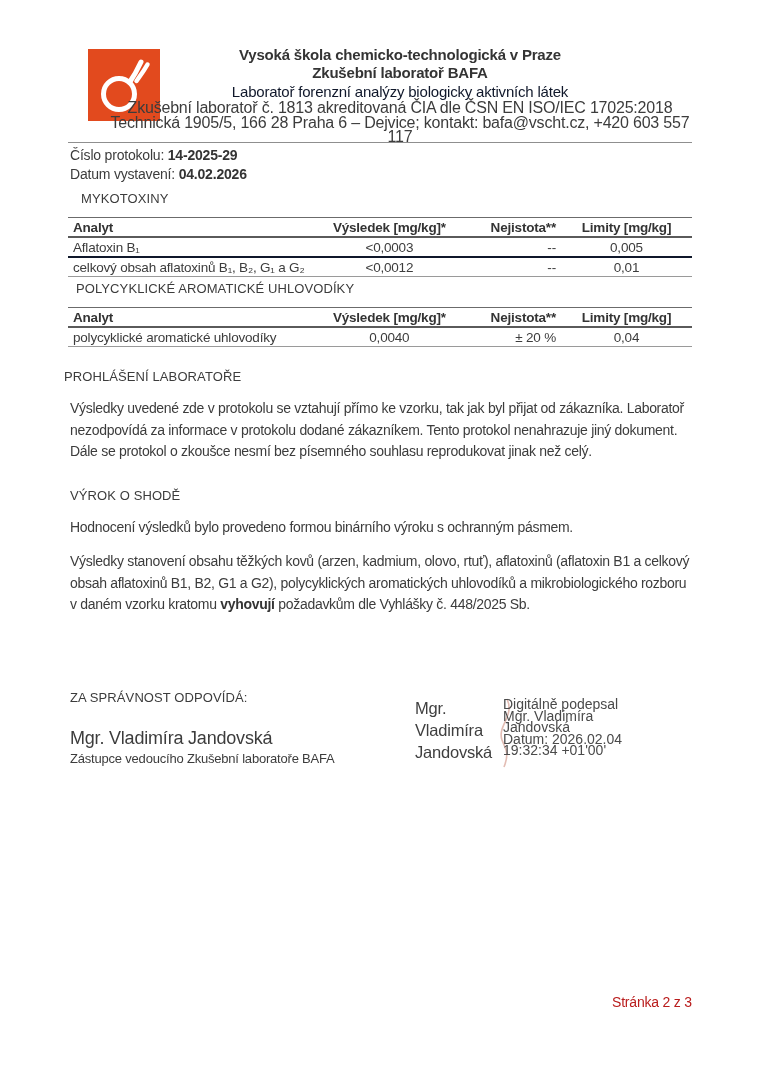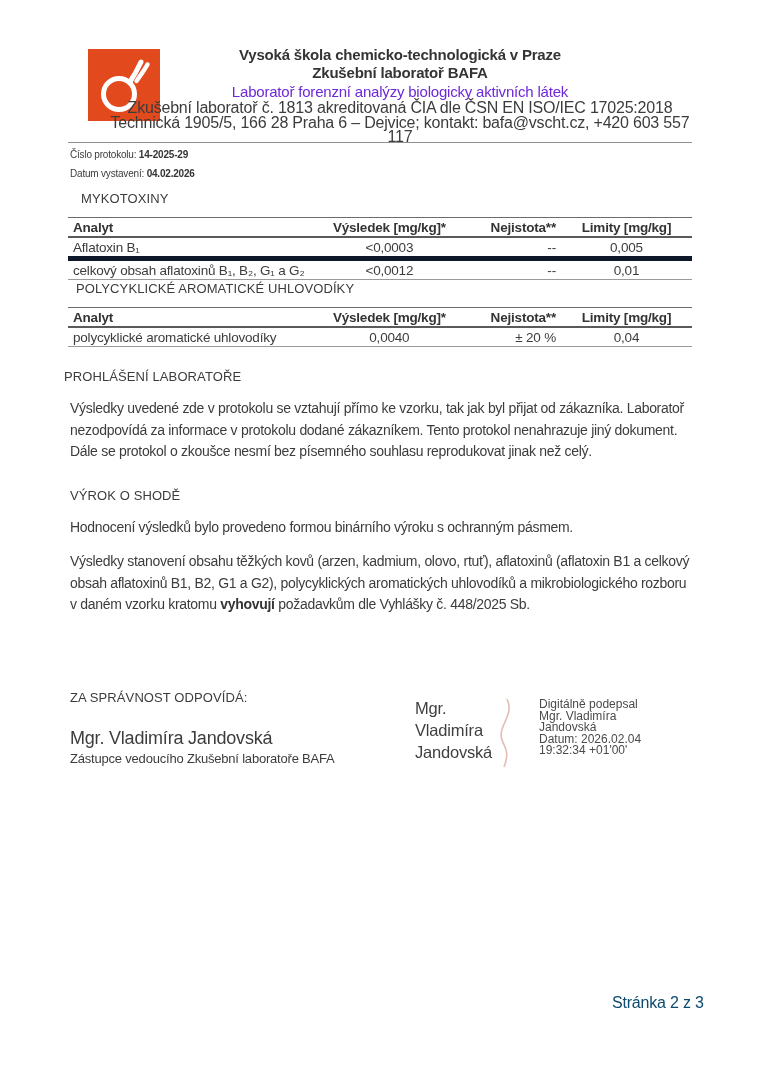--- a/index.html
+++ b/index.html
@@ -31,38 +31,38 @@
   }
   .h-line1, .h-line2 {
     font-size: 15px;
     font-weight: bold;
     line-height: 18px;
     color: #343434;
   }
   .h-line3 {
     font-size: 15px;
     line-height: 19px;
-    color: #6d28d9;
+    color: #0f172a;
   }
   .h-line4, .h-line5 {
     font-size: 16px;
     line-height: 14.5px;
     color: #3c3c3c;
   }
   .divider {
     position: absolute;
     left: 68px; top: 142px;
     width: 624px;
     border-top: 1px solid #8f8f8f;
   }
   
   .proto {
     position: absolute;
     left: 70px; top: 146px;
-    font-size: 10px;
+    font-size: 14px;
     line-height: 18.5px;
     letter-spacing: -0.2px;
   }
   .proto b { font-weight: bold; color: #343434; }
   
   .section-label {
     position: absolute;
     font-size: 13px;
     letter-spacing: 0.1px;
     color: #3c3c3c;
@@ -84,21 +84,21 @@
     font-weight: bold;
     color: #343434;
     border-bottom: 2px solid #5a5a5a;
     padding: 1.5px 5px;
     white-space: nowrap;
   }
   .rtable td {
     padding: 1.5px 5px;
     white-space: nowrap;
   }
-  .rtable tr.r2 td { border-top: 5px solid #0f172a; }
+  .rtable tr.r2 td { border-top: 2px solid #0f172a; }
   .col-analyt { width: 40%; text-align: left; }
   .col-vysledek { width: 23%; text-align: center; }
   .col-nejistota { width: 16%; text-align: right; }
   .col-limity { width: 21%; text-align: center; }
   
   .para {
     position: absolute;
     left: 70px;
     width: 624px;
     font-size: 14px;
@@ -134,34 +134,33 @@
     color: #3f3f3f;
   }
   .ds-flourish {
     position: absolute;
     left: 74px; top: 0px;
     width: 30px; height: 74px;
   }
   .ds-details {
     position: absolute;
     left: 88px; top: 3px;
-    font-size: 12px;
+    font-size: 14px;
     line-height: 11.5px;
     letter-spacing: 0px;
     color: #4a4a4a;
     white-space: nowrap;
-    margin-left: 36px;
   }
   
   .footer-page {
     position: absolute;
     left: 612px; top: 994px;
-    font-size: 16px;
-    letter-spacing: -0.2px;
-    color: #0c4a6e;
+    font-size: 14px;
+    letter-spacing: -0.2px;
+    color: #b91c1c;
   }
 </style>
 </head>
 <body>
 
 <div class="page">
 
   <div class="logo">
     <svg width="72" height="72" viewBox="0 0 72 72" xmlns="http://www.w3.org/2000/svg">
       <rect width="72" height="72" fill="#e24a1e"></rect>

